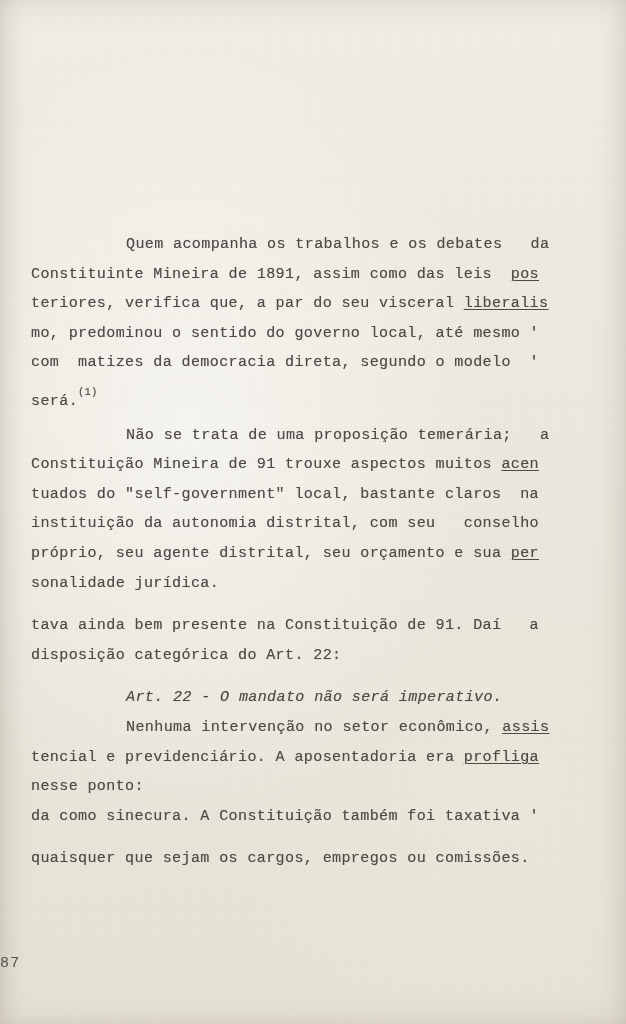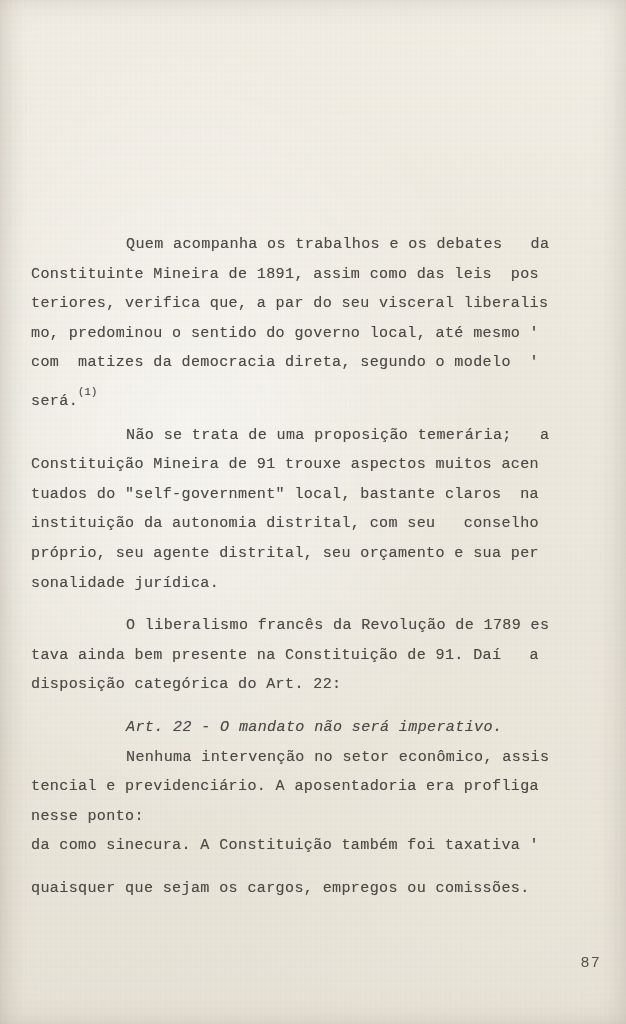--- a/index.html
+++ b/index.html
@@ -73,40 +73,40 @@
   .line.art-indent {
     padding-left: 95px;
     font-style: italic;
   }
   .gap-before {
     margin-top: 13px;
   }
 
   
   .hyph {
+    text-decoration: underline;
     text-decoration-thickness: 1px;
     text-underline-offset: 2px;
     text-align: center;
   }
   
   .tick {
     color: #504d49;
   }
   .fn {
     font-size: 10.5px;
     vertical-align: 10px;
     letter-spacing: 0.2px;
   }
 
   .folio {
     position: absolute;
-    left: 7px;
+    left: 0;
     top: 955px;
     width: 594px;
-    text-align: right;
     font-size: 15px;
     letter-spacing: 1.2px;
     color: #55524d;
     z-index: 3;
   }
 </style>
 </head>
 <body>
 
 <div class="page">
@@ -135,21 +135,20 @@
       <div class="line">tuados do "self-government" local, bastante claros  na</div>
 
       <div class="line">instituição da autonomia distrital, com seu   conselho</div>
 
       <div class="line"><span>próprio, seu agente distrital, seu orçamento e sua </span><span class="hyph">per</span></div>
 
       <div class="line">sonalidade jurídica.</div>
     </div>
 
     <div class="gap-before">
-      <div class="line indent"><span>O liberalismo francês da Revolução de 1789 </span><span class="hyph">es</span></div>
 
       <div class="line">tava ainda bem presente na Constituição de 91. Daí   a</div>
 
       <div class="line">disposição categórica do Art. 22:</div>
     </div>
 
     <div class="gap-before">
       <div class="line art-indent">Art. 22 - O mandato não será imperativo.</div>
     </div>
 

